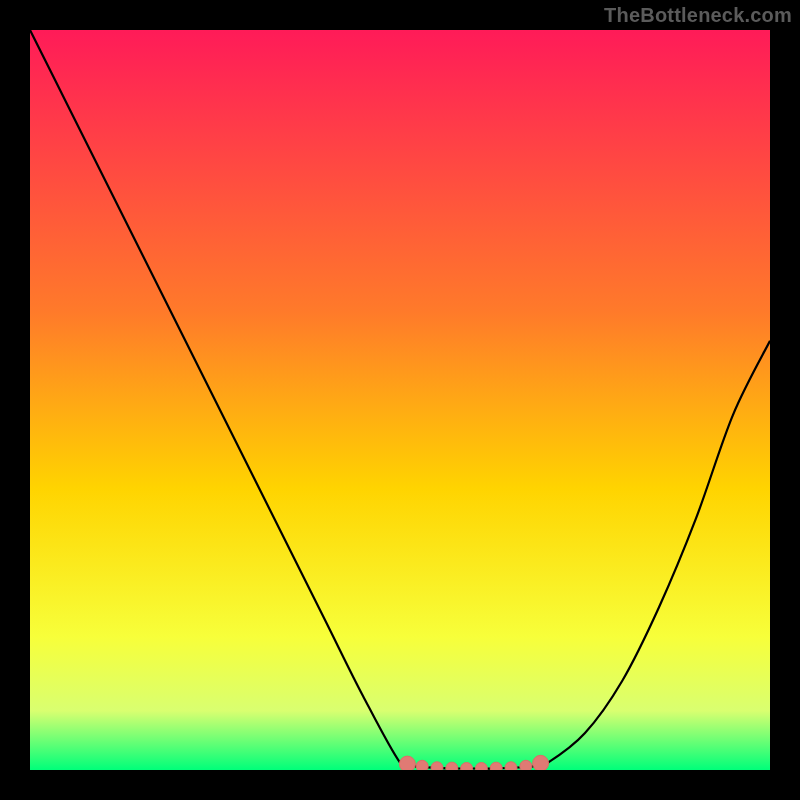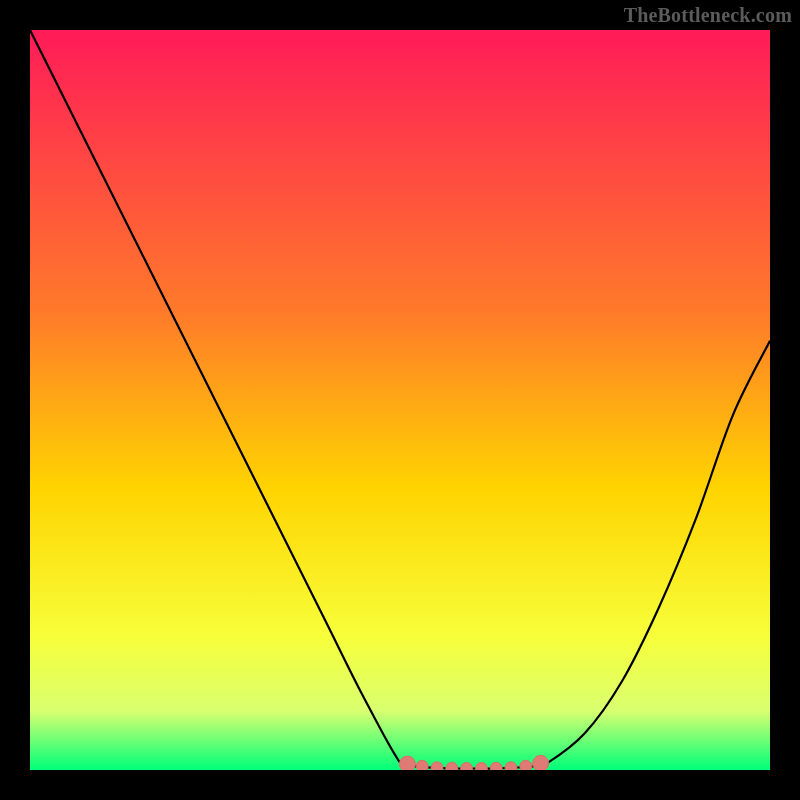--- a/index.html
+++ b/index.html
@@ -7,21 +7,21 @@
   .frame {
     position: relative;
     width: 800px;
     height: 800px;
     background: #000;
   }
   .watermark {
     position: absolute;
     top: 4px;
     right: 8px;
-    font-family: Liberation Serif, serif;
+    font-family: Liberation Sans, sans-serif;
     font-size: 20px;
     font-weight: 600;
     color: #5b5b5b;
     letter-spacing: 0.2px;
     z-index: 10;
   }
   .plot {
     position: absolute;
     left: 30px;
     top: 30px;

